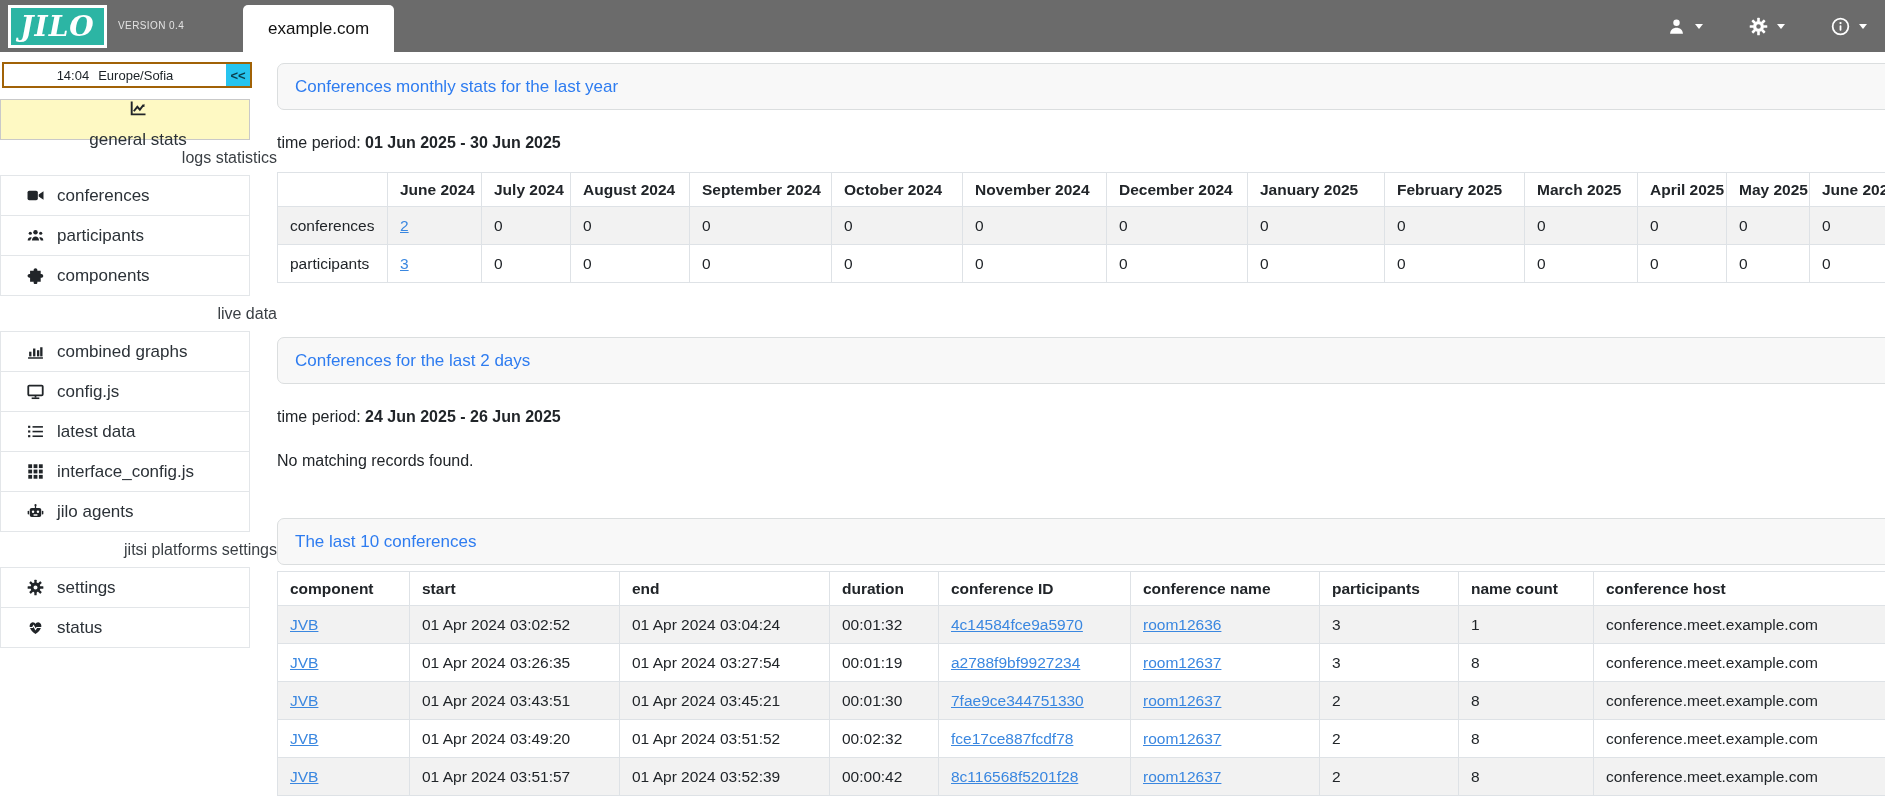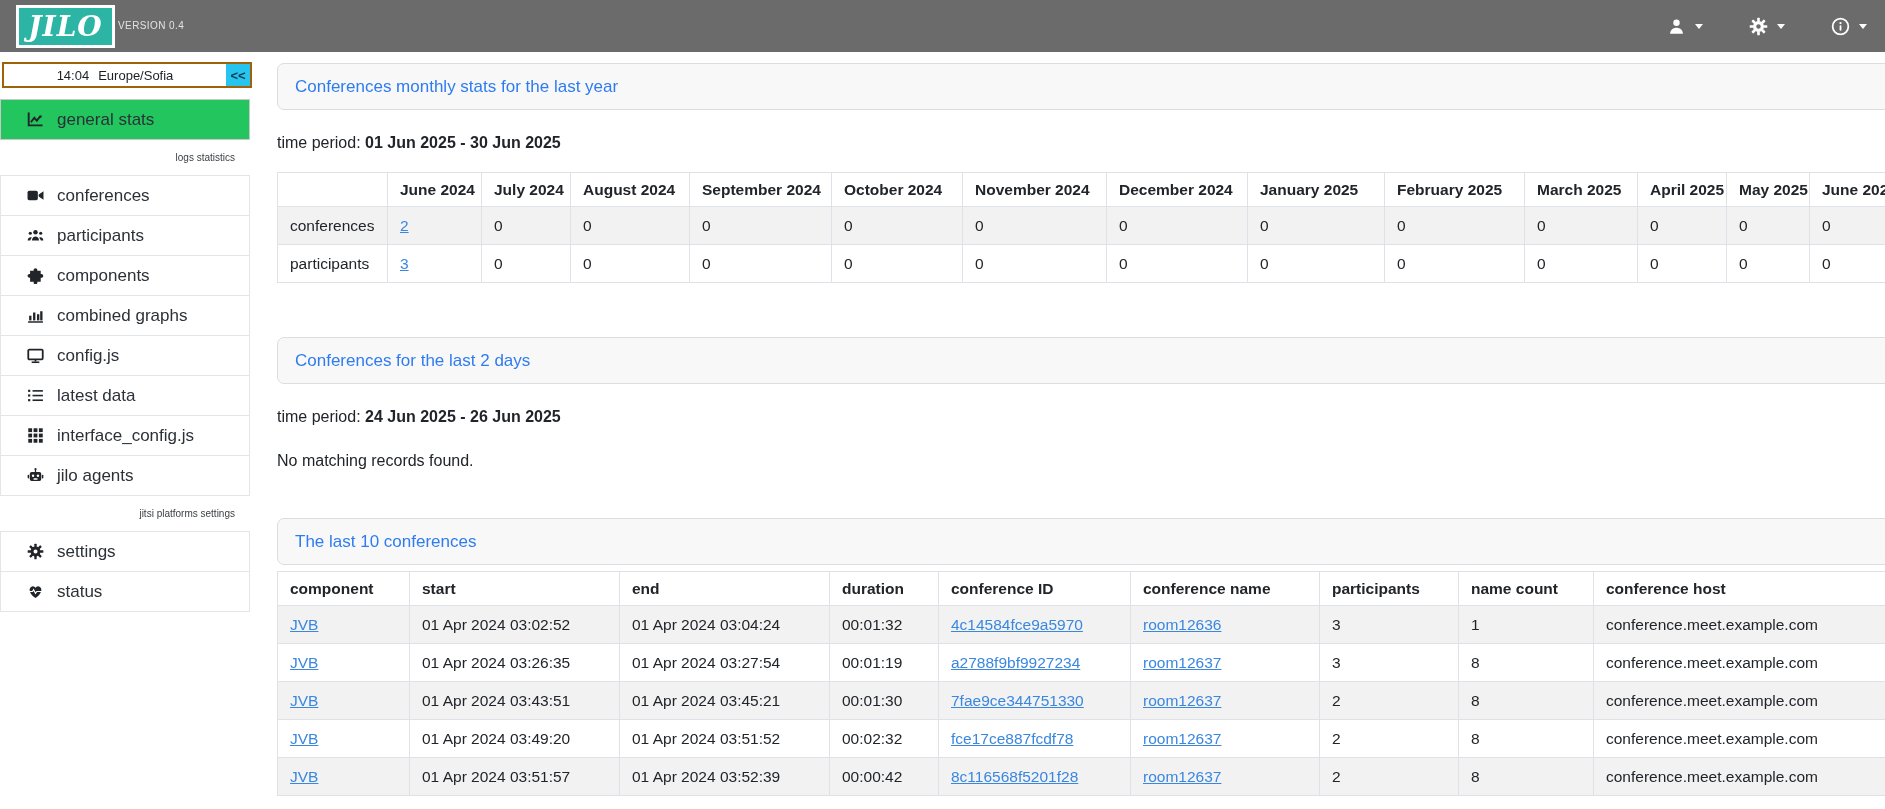--- a/index.html
+++ b/index.html
@@ -2,46 +2,46 @@
 <html><head>
 <meta charset="utf-8">
 <style>
   * { box-sizing: border-box; }
   html,body { width:1885px; height:809px; margin:0; overflow:hidden;
     font-family:"Liberation Sans", sans-serif; background:#fff; color:#212529; }
 
   
   .topbar { position:absolute; top:0; left:0; width:1885px; height:52px; background:#6b6b6b; }
   .logo-box { position:absolute; left:8px; top:5px; width:99px; height:43px; background:#2cb5a4;
-    border:3px solid #fff; display:flex; align-items:center; justify-content:center;margin-left:8px; }
+    border:3px solid #fff; display:flex; align-items:center; justify-content:center; }
   .logo-text { font-family:"DejaVu Serif", serif; font-style:italic; font-weight:bold;
     font-size:28px; color:#fff; letter-spacing:1px; }
   .version { position:absolute; left:118px; top:20px; font-size:10px; color:#e3e3e3; letter-spacing:.4px; }
   .site-tab { position:absolute; left:243px; top:5px; height:47px; background:#fff;
     border-radius:5px 5px 0 0; padding:0 25px; line-height:47px; font-size:17px; color:#111; cursor:pointer; }
   .tb-menus { position:absolute; right:18px; top:0; height:52px; display:flex; align-items:center; gap:46px; }
   .tb-group { display:flex; align-items:center; gap:9px; color:#fff; cursor:pointer; }
   .tb-group .icon { width:19px; height:19px; display:inline-block; }
   .caret { width:0; height:0; border-left:4.5px solid transparent; border-right:4.5px solid transparent;
     border-top:5px solid #fff; display:inline-block; }
 
   
   .sidebar { position:absolute; top:52px; left:0; width:252px; bottom:0; background:#fff; }
   .clock { margin:10px 0 0 2px; width:250px; height:26px; border:2px solid #a16207; display:flex; align-items:stretch; }
   .clock-text { flex:1; display:flex; align-items:center; justify-content:center; gap:9px; font-size:13px; color:#1b2126; }
   .clock-btn { width:24px; background:#27c4ef; border:none; color:#0b3d4c; font-size:13px; font-weight:bold;
     display:flex; align-items:center; justify-content:center; cursor:pointer; font-family:inherit; }
   .nav { margin-top:12px; }
   .nav-item { width:250px; height:41px; background:#fff; border:1px solid #e3e6e9; margin-top:-1px;
     display:flex; align-items:center; padding-left:26px; gap:13px; cursor:pointer; }
-  .nav-item.active { background:#22c55e; border-color:#c9c9c9; position:relative; z-index:1; }
+  .nav-item.active { background:#fef9c3; border-color:#c9c9c9; position:relative; z-index:1;flex-direction:column; }
   .nav-item .icon { width:17px; height:17px; color:#212529; flex:0 0 auto; }
   .nav-label { font-size:17px; color:#2b3137; white-space:nowrap; }
   .section-label { width:250px; height:36px; line-height:36px; text-align:right; padding-right:15px;
-    font-size:10px; color:#3a3f44; }
+    font-size:16px; color:#3a3f44;margin-left:42px; }
   .icon svg { width:100%; height:100%; display:block; }
 
   
   .main { position:absolute; left:277px; top:52px; width:1700px; }
   .card-header { margin-top:11px; width:1700px; height:47px; background:#f8f8f8; border:1px solid #dbdedf;
     border-radius:7px; line-height:45px; padding-left:17px; font-size:17px; color:#2e7cf0; }
   .time-period { margin-top:24px; font-size:16px; color:#212529; }
   .time-period b { font-weight:bold; }
   .empty-msg { margin-top:26px; font-size:16px; color:#212529; }
 
@@ -56,20 +56,21 @@
   .tbl-conf { margin-top:6px; width:1640px; }
 </style>
 </head>
 <body>
 
 <div class="topbar">
   <div class="logo-box">
     <span class="logo-text">JILO</span>
   </div>
   <span class="version">VERSION 0.4</span>
+  <div class="site-tab">example.com</div>
   <div class="tb-menus">
       <div class="tb-group">
         <span class="icon">
           <svg viewBox="0 0 16 16" fill="currentColor">
             <circle cx="8" cy="4.8" r="2.7"></circle>
             <path d="M2.6 14c.3-3.3 2.5-5 5.4-5s5.1 1.7 5.4 5z"></path>
           </svg>
         </span>
         <span class="caret"></span>
       </div>
@@ -147,20 +148,21 @@
         <span class="nav-label">participants</span>
       </div>
       <div class="nav-item">
         <span class="icon">
           <svg viewBox="0 0 16 16" fill="currentColor">
             <path d="M6.2 2.9c0-1 .8-1.8 1.8-1.8s1.8.8 1.8 1.8l-.1.6h3.2v3.2l.6-.1c1 0 1.8.8 1.8 1.8s-.8 1.8-1.8 1.8l-.6-.1v3.8H9.7l.1.6c0 1-.8 1.8-1.8 1.8s-1.8-.8-1.8-1.8l.1-.6H2.9V10l-.6.1c-1 0-1.8-.8-1.8-1.8s.8-1.8 1.8-1.8l.6.1V3.5h3.4z"></path>
           </svg>
         </span>
         <span class="nav-label">components</span>
       </div>
+      <div class="section-label">live data</div>
       <div class="nav-item">
         <span class="icon">
           <svg viewBox="0 0 16 16" fill="currentColor">
             <rect x="2" y="8.2" width="2.2" height="4.4"></rect>
             <rect x="5.7" y="5.2" width="2.2" height="7.4"></rect>
             <rect x="9.4" y="6.8" width="2.2" height="5.8"></rect>
             <rect x="12.4" y="4" width="2.2" height="8.6"></rect>
             <rect x="1" y="13.4" width="14" height="1.4"></rect>
           </svg>
         </span>

